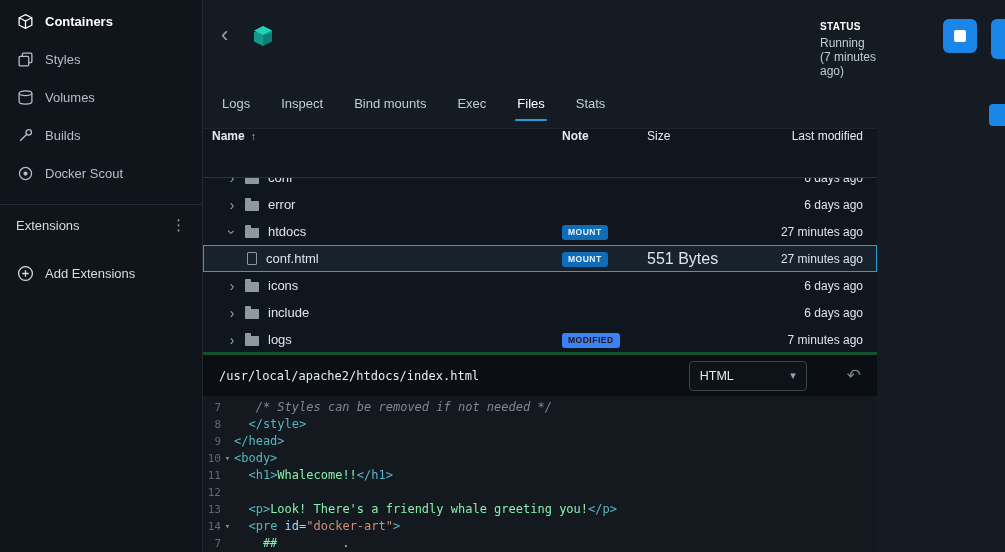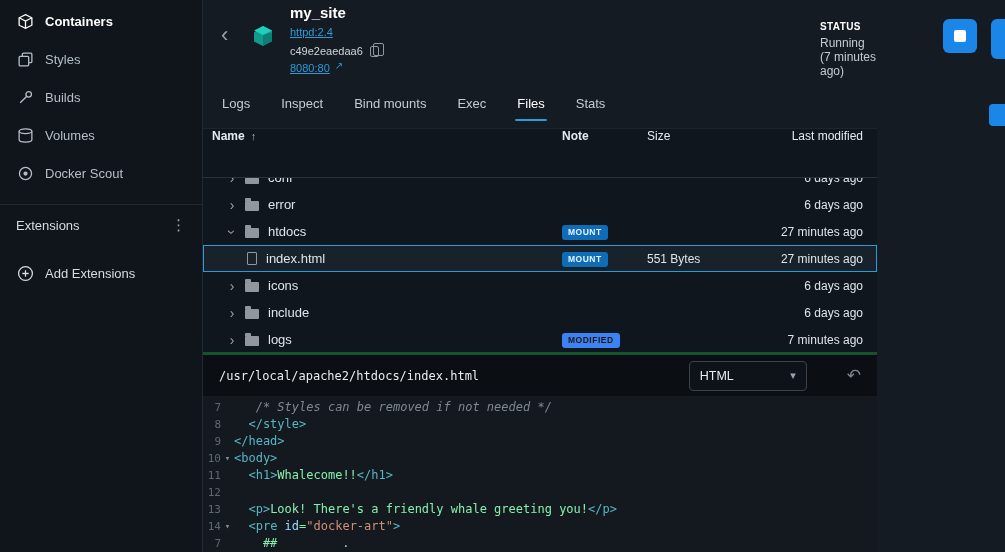--- a/index.html
+++ b/index.html
@@ -44,21 +44,21 @@
   .tabs { position: relative; height: 50px; flex-shrink: 0; display: flex; align-items: center; gap: 27px; padding-left: 17px; }
   .tab { position: relative; font-size: 13px; color: #c3ccd4; cursor: pointer; padding: 4px 2px; }
   .tab.active { color: #ffffff; font-weight: 400; }
   .tab.active::after { content: ''; position: absolute; left: 0; right: 0; bottom: -6px; height: 2px; background: #2e9bd6; border-radius: 1px; }
   .tabs-cutoff { position: absolute; left: 786px; top: 26px; width: 24px; height: 22px; background: #1a86e8; border-radius: 4px 0 0 4px; cursor: pointer; }
 
   
   .thead { height: 50px; flex-shrink: 0; display: flex; align-items: flex-start; background: #10161d; border-top: 1px solid #1d242c; border-bottom: 1px solid #2a323b; font-size: 12px; font-weight: 700; color: #e4eaf0; }
   .cell-name { flex: 1; min-width: 0; display: flex; align-items: center; }
   .cell-note { width: 85px; flex-shrink: 0; }
-  .cell-size { width: 120px; flex-shrink: 0; font-size: 12px; }
+  .cell-size { width: 120px; flex-shrink: 0; font-size: 16px; }
   .cell-mod  { width: 110px; flex-shrink: 0; text-align: right; padding-right: 14px; font-size: 12px; }
   .thead .cell-name { padding-left: 9px; gap: 6px; }
   .thead .cell-size, .thead .cell-mod { font-size: 12px; font-weight: 400; }
   .sort { color: #aab4bd; font-size: 11px; }
 
   .tbody { height: 174px; flex-shrink: 0; overflow: hidden; background: #10161d; }
   #file-rows .frow:first-child { margin-top: -14px; }
   .frow { display: flex; align-items: center; height: 27px; font-size: 13px; color: #dfe4e9; cursor: pointer; }
   .frow.selected { background: #17222d; box-shadow: inset 0 0 0 1px #2e9bd6; }
   .frow .cell-name { padding-left: 22px; gap: 6px; }
@@ -110,34 +110,34 @@
             <svg width="17" height="17" viewBox="0 0 16 16" fill="none" stroke="currentColor" stroke-width="1.2">
               <rect x="2" y="5" width="9" height="9" rx="1"></rect>
               <path d="M5 5V3.2A1.2 1.2 0 0 1 6.2 2H13a1 1 0 0 1 1 1v6.8A1.2 1.2 0 0 1 12.8 11H11"></path>
             </svg>
           </span>
           <span class="side-label">Styles</span>
         </div>
         <div class="side-item">
           <span class="side-icon">
             <svg width="17" height="17" viewBox="0 0 16 16" fill="none" stroke="currentColor" stroke-width="1.2">
+              <ellipse cx="8" cy="4" rx="6" ry="2.2"></ellipse>
+              <path d="M2 4v8c0 1.2 2.7 2.2 6 2.2s6-1 6-2.2V4"></path>
+            </svg>
+          </span>
+          <span class="side-label">Volumes</span>
+        </div>
+        <div class="side-item">
+          <span class="side-icon">
+            <svg width="17" height="17" viewBox="0 0 16 16" fill="none" stroke="currentColor" stroke-width="1.2">
               <path d="M3 13l6-6"></path>
               <circle cx="11" cy="5" r="2.6"></circle>
             </svg>
           </span>
           <span class="side-label">Builds</span>
-        </div>
-        <div class="side-item">
-          <span class="side-icon">
-            <svg width="17" height="17" viewBox="0 0 16 16" fill="none" stroke="currentColor" stroke-width="1.2">
-              <ellipse cx="8" cy="4" rx="6" ry="2.2"></ellipse>
-              <path d="M2 4v8c0 1.2 2.7 2.2 6 2.2s6-1 6-2.2V4"></path>
-            </svg>
-          </span>
-          <span class="side-label">Volumes</span>
         </div>
         <div class="side-item">
           <span class="side-icon">
             <svg width="17" height="17" viewBox="0 0 16 16" fill="none" stroke="currentColor" stroke-width="1.2">
               <circle cx="8" cy="8" r="5.7"></circle>
               <circle cx="8" cy="8" r="1.4" fill="currentColor"></circle>
             </svg>
           </span>
           <span class="side-label">Docker Scout</span>
         </div>
@@ -162,32 +162,20 @@
 
     <header class="cheader">
       <button class="back">‹</button>
       <span class="cicon">
         <svg width="24" height="24" viewBox="0 0 24 24">
             <path fill="#149a8c" d="M12 2l9 4.5v9L12 22l-9-4.5v-9z"></path>
             <path fill="#1fd0bb" d="M12 2l9 4.5-9 4.5-9-4.5z"></path>
             <path fill="#0e7f74" d="M12 11v11l9-4.5v-9z"></path>
           </svg>
       </span>
-      <div class="ctext">
-        <div class="ctitle">my_site</div>
-        <a class="clink">httpd:2.4</a>
-        <div class="cid-row">
-          <span>c49e2eaedaa6</span>
-          <span class="copy-icon"></span>
-        </div>
-        <div class="cport-row">
-          <a class="clink">8080:80</a>
-          <span class="extlink">↗</span>
-        </div>
-      </div>
       <div class="status">
         <div class="status-label">STATUS</div>
         <div class="status-value">Running (7 minutes ago)</div>
       </div>
       <button class="stop-btn">
         <span class="stop-square"></span>
       </button>
       <div class="cutoff-btn"></div>
     </header>
 
@@ -247,21 +235,21 @@
               <span class="icon-folder"></span>
               <span class="fname">htdocs</span>
             </div>
             <div class="cell-note"><span class="badge" style="background: rgb(15, 108, 182); color: rgb(230, 243, 255);">MOUNT</span></div>
             <div class="cell-size"></div>
             <div class="cell-mod">27 minutes ago</div>
           </div>
           <div class="frow selected">
             <div class="cell-name file">
               <span class="icon-file"></span>
-              <span class="fname">index.html</span>
+              <span class="fname">conf.html</span>
             </div>
             <div class="cell-note"><span class="badge" style="background: rgb(15, 108, 182); color: rgb(230, 243, 255);">MOUNT</span></div>
             <div class="cell-size">551 Bytes</div>
             <div class="cell-mod">27 minutes ago</div>
           </div>
           <div class="frow">
             <div class="cell-name">
               <span class="chev">›</span>
               <span class="icon-folder"></span>
               <span class="fname">icons</span>

